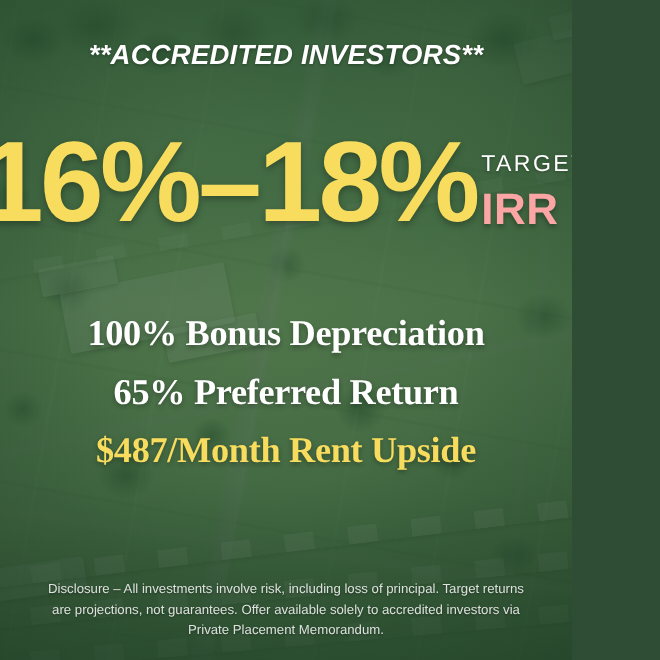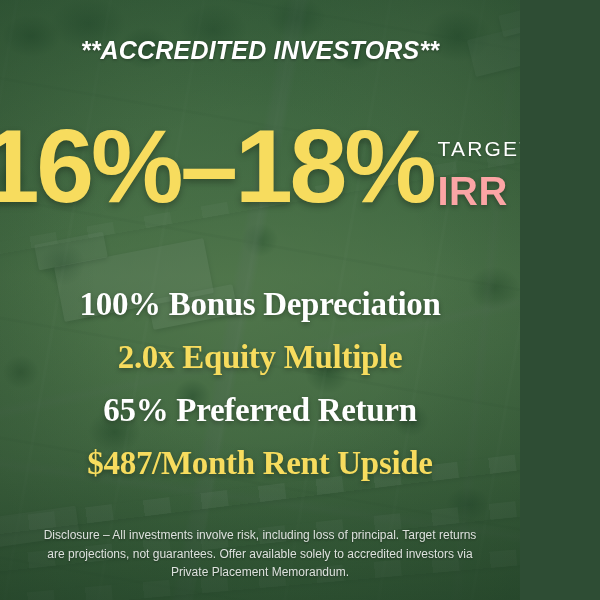--- a/index.html
+++ b/index.html
@@ -251,21 +251,20 @@
     <div class="headline-row">
       <div class="big-range">16%–18%</div>
       <div class="irr-stack">
         <div class="target-word">TARGET</div>
         <div class="irr-word">IRR</div>
       </div>
     </div>
 
     <div class="bullets">
       <div class="bullet white">100% Bonus Depreciation</div>
-      <div class="bullet yellow">2.0x Equity Multiple</div>
       <div class="bullet white">65% Preferred Return</div>
       <div class="bullet yellow">$487/Month Rent Upside</div>
     </div>
 
     <div class="disclosure">Disclosure – All investments involve risk, including loss of principal. Target returns are projections, not guarantees. Offer available solely to accredited investors via Private Placement Memorandum.</div>
 
   </div>
 </div>
 
 </body></html>

